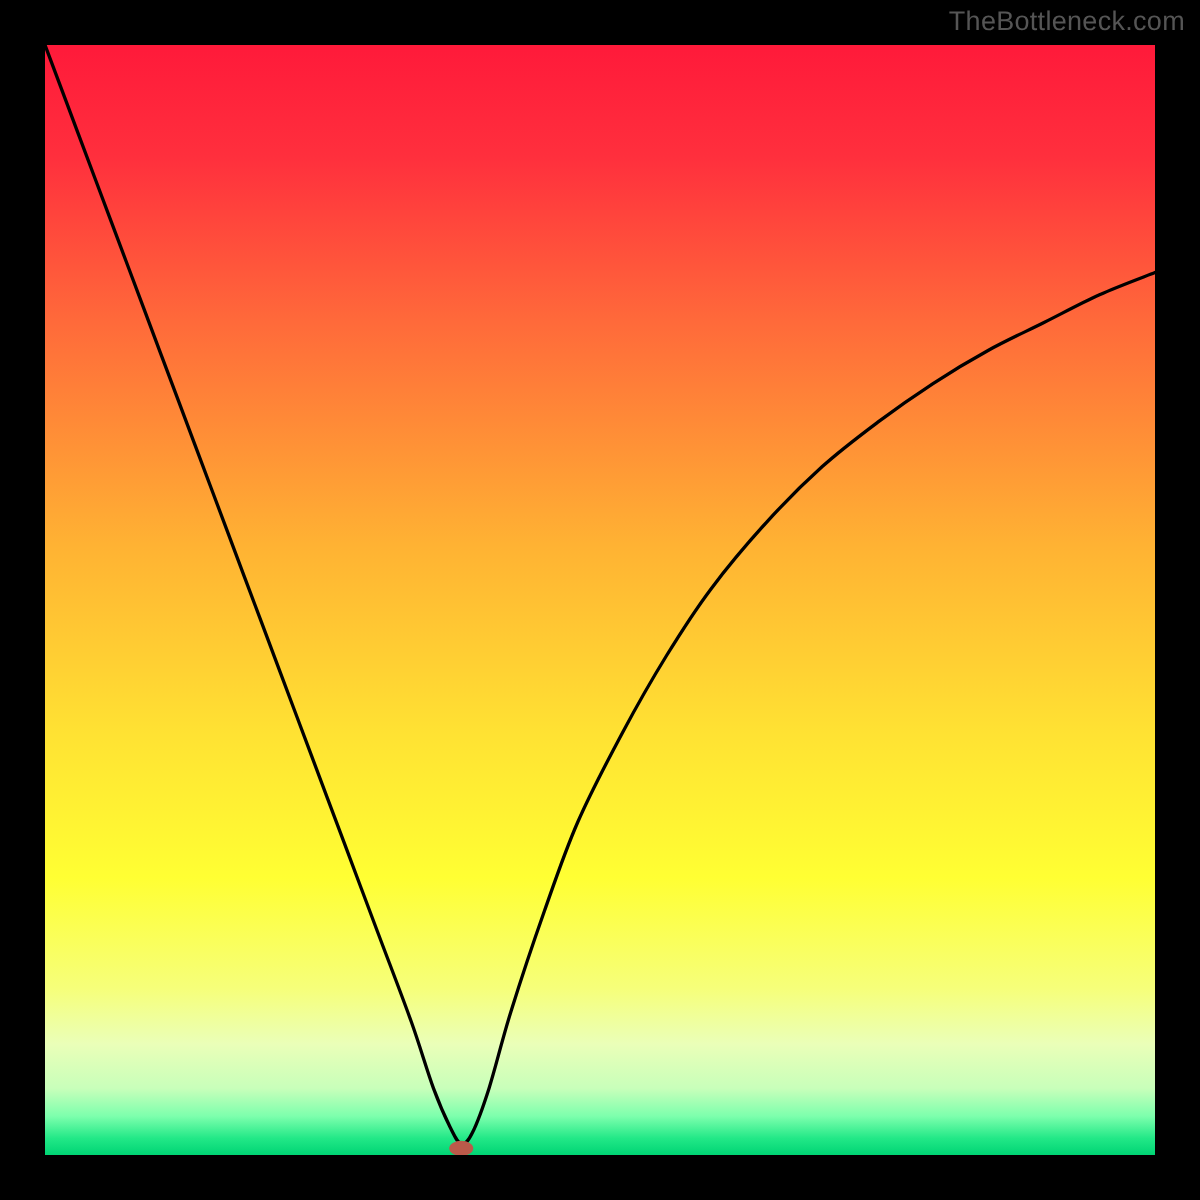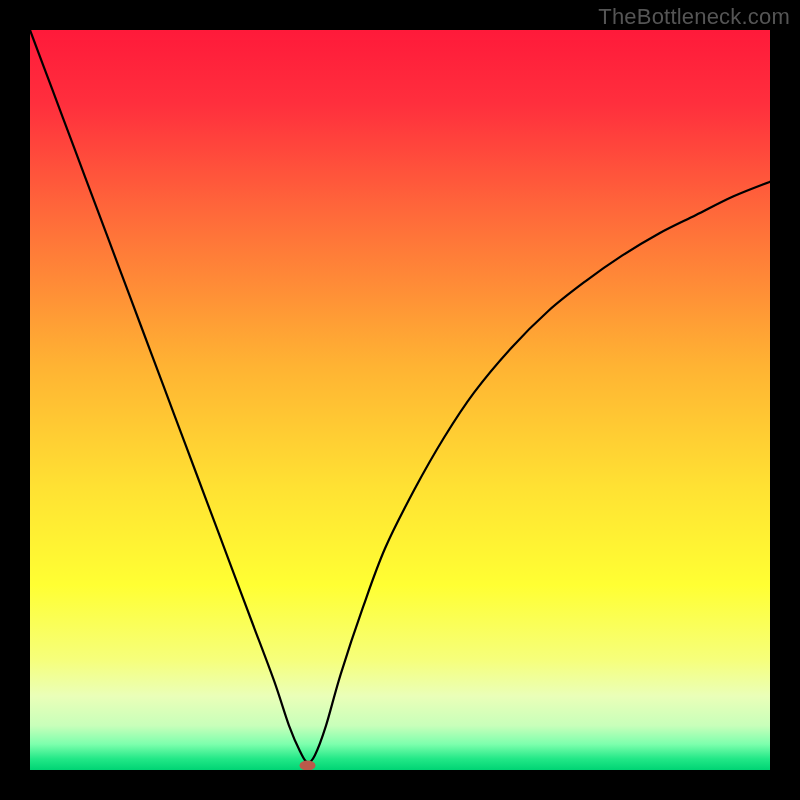--- a/index.html
+++ b/index.html
@@ -24,21 +24,21 @@
     left: 30px;
     width: 740px;
     height: 740px;
     overflow: hidden;
   }
   .watermark {
     position: absolute;
     top: 4px;
     right: 10px;
     color: #555;
-    font-size: 22px;
+    font-size: 18px;
     font-weight: 500;
     letter-spacing: 0.2px;
   }
   svg {
     display: block;
   }
 </style>
 </head>
 <body>
 

